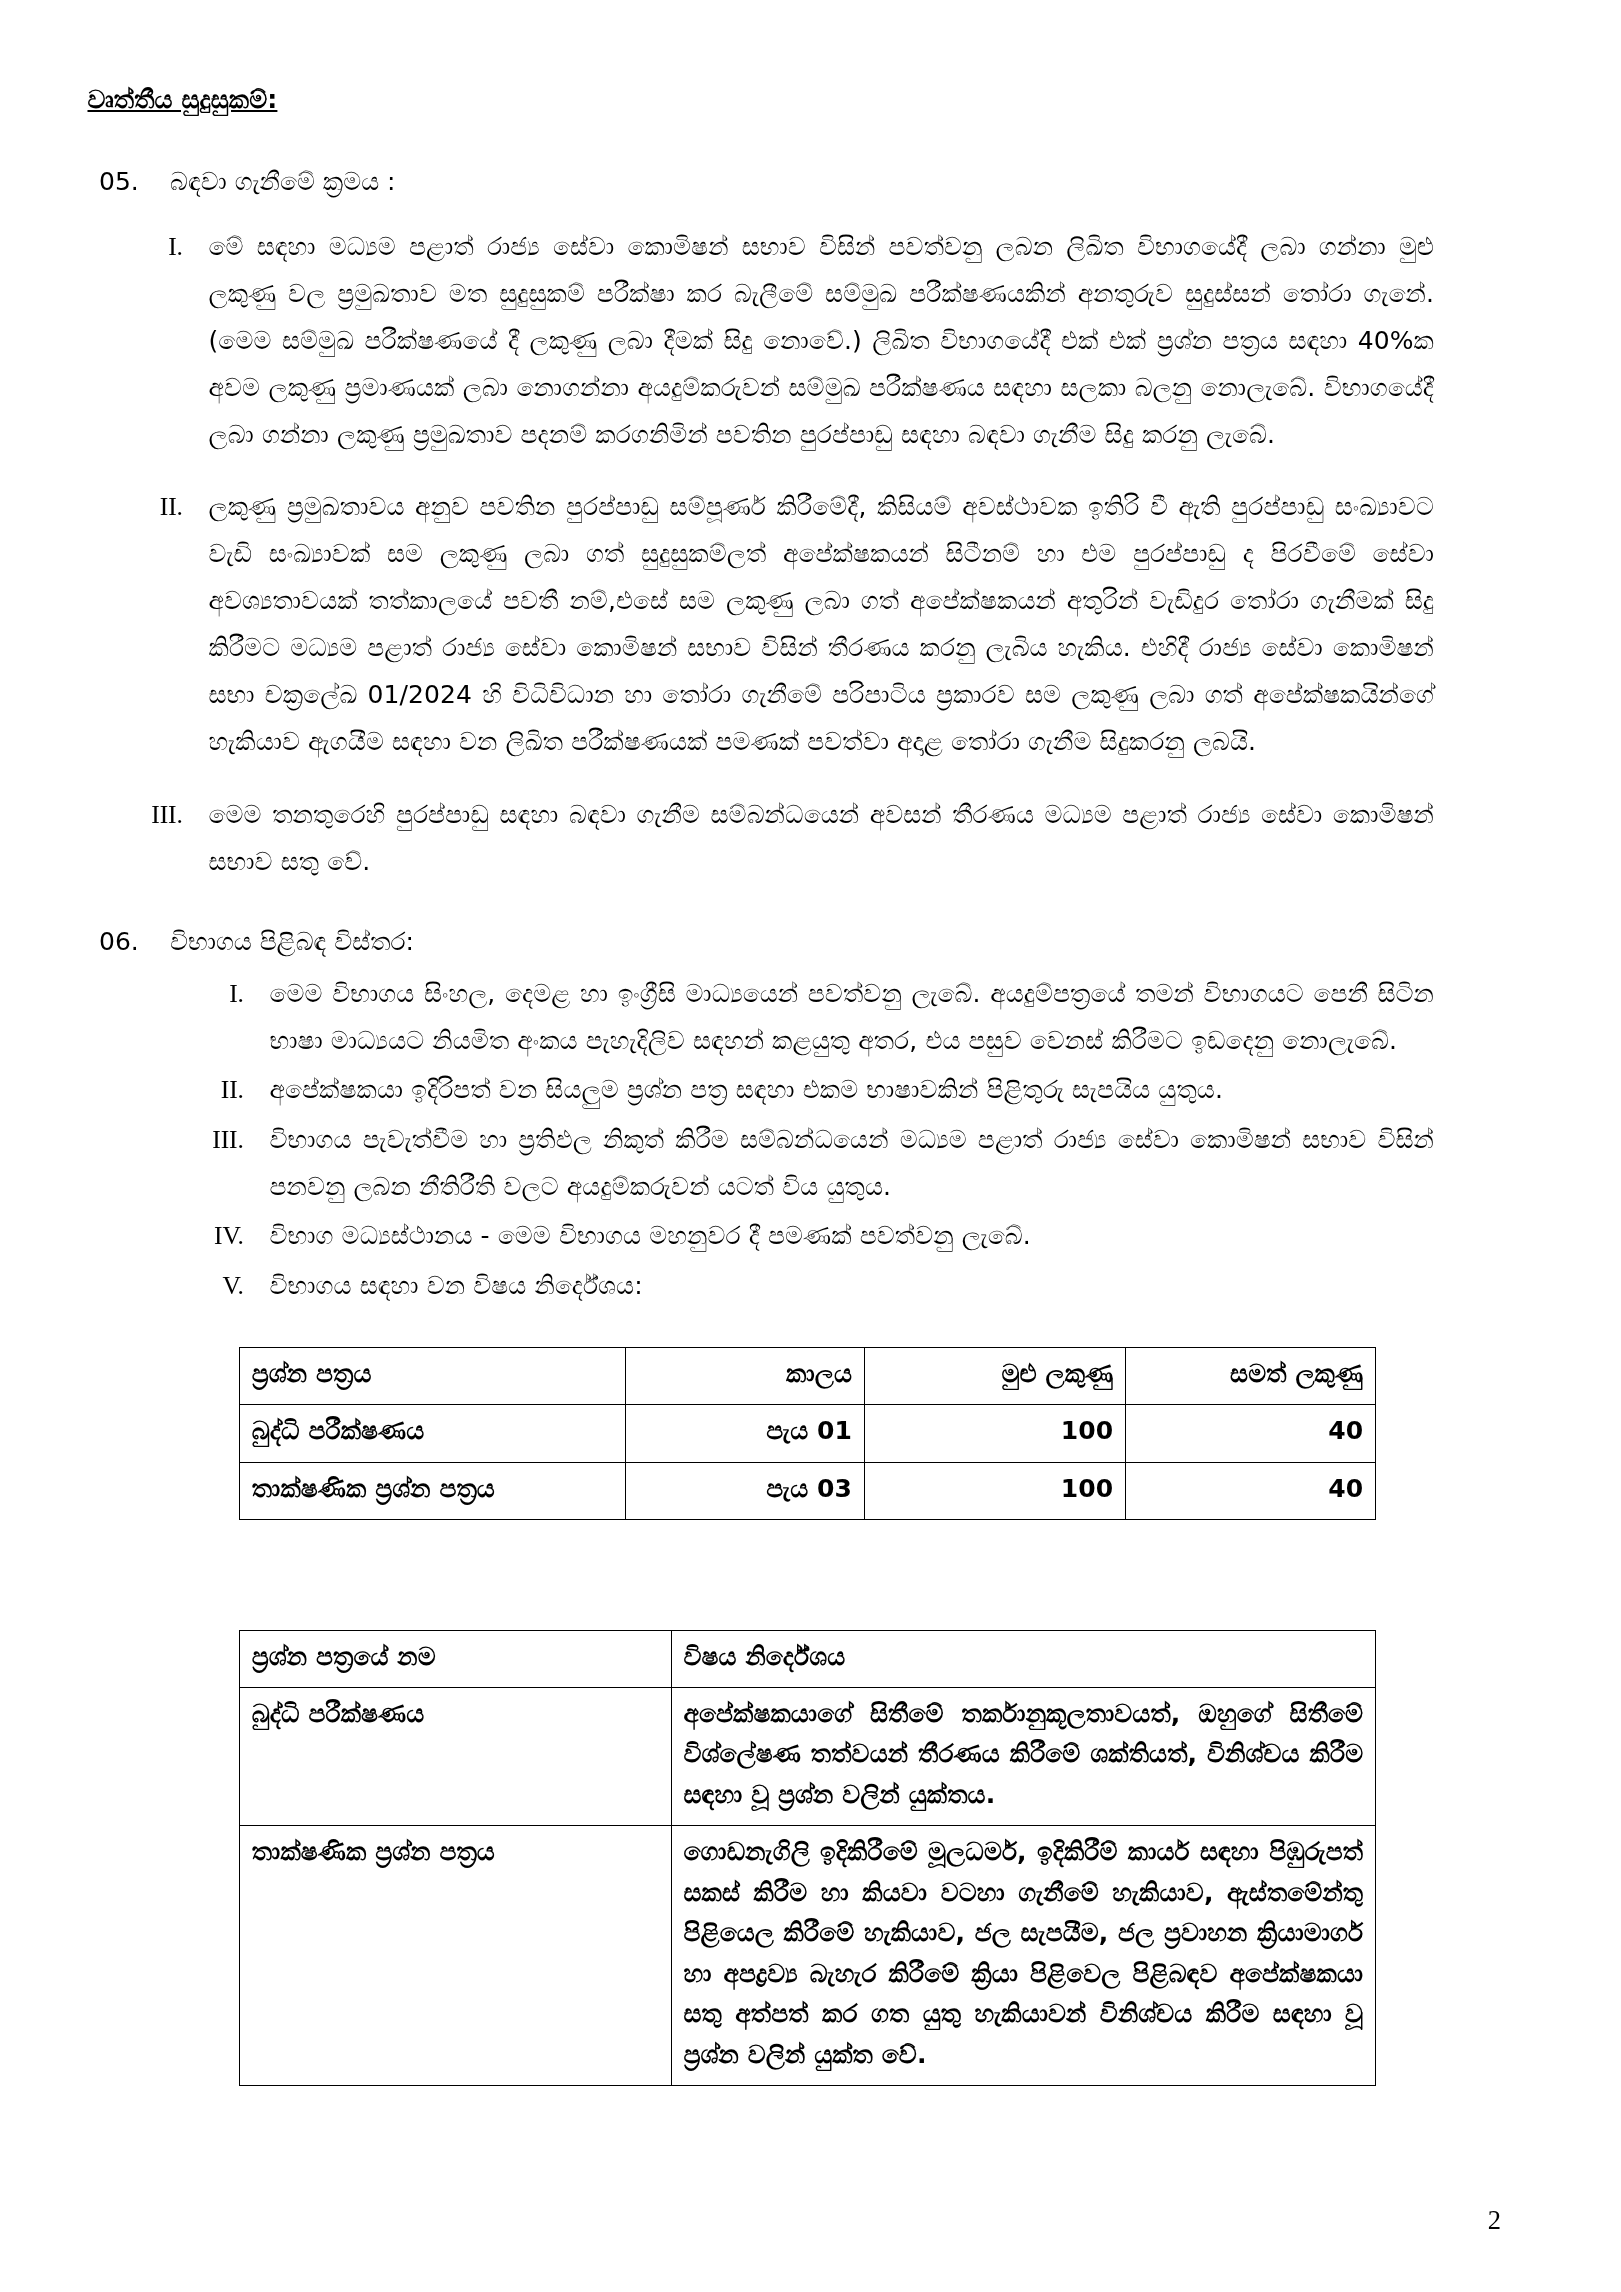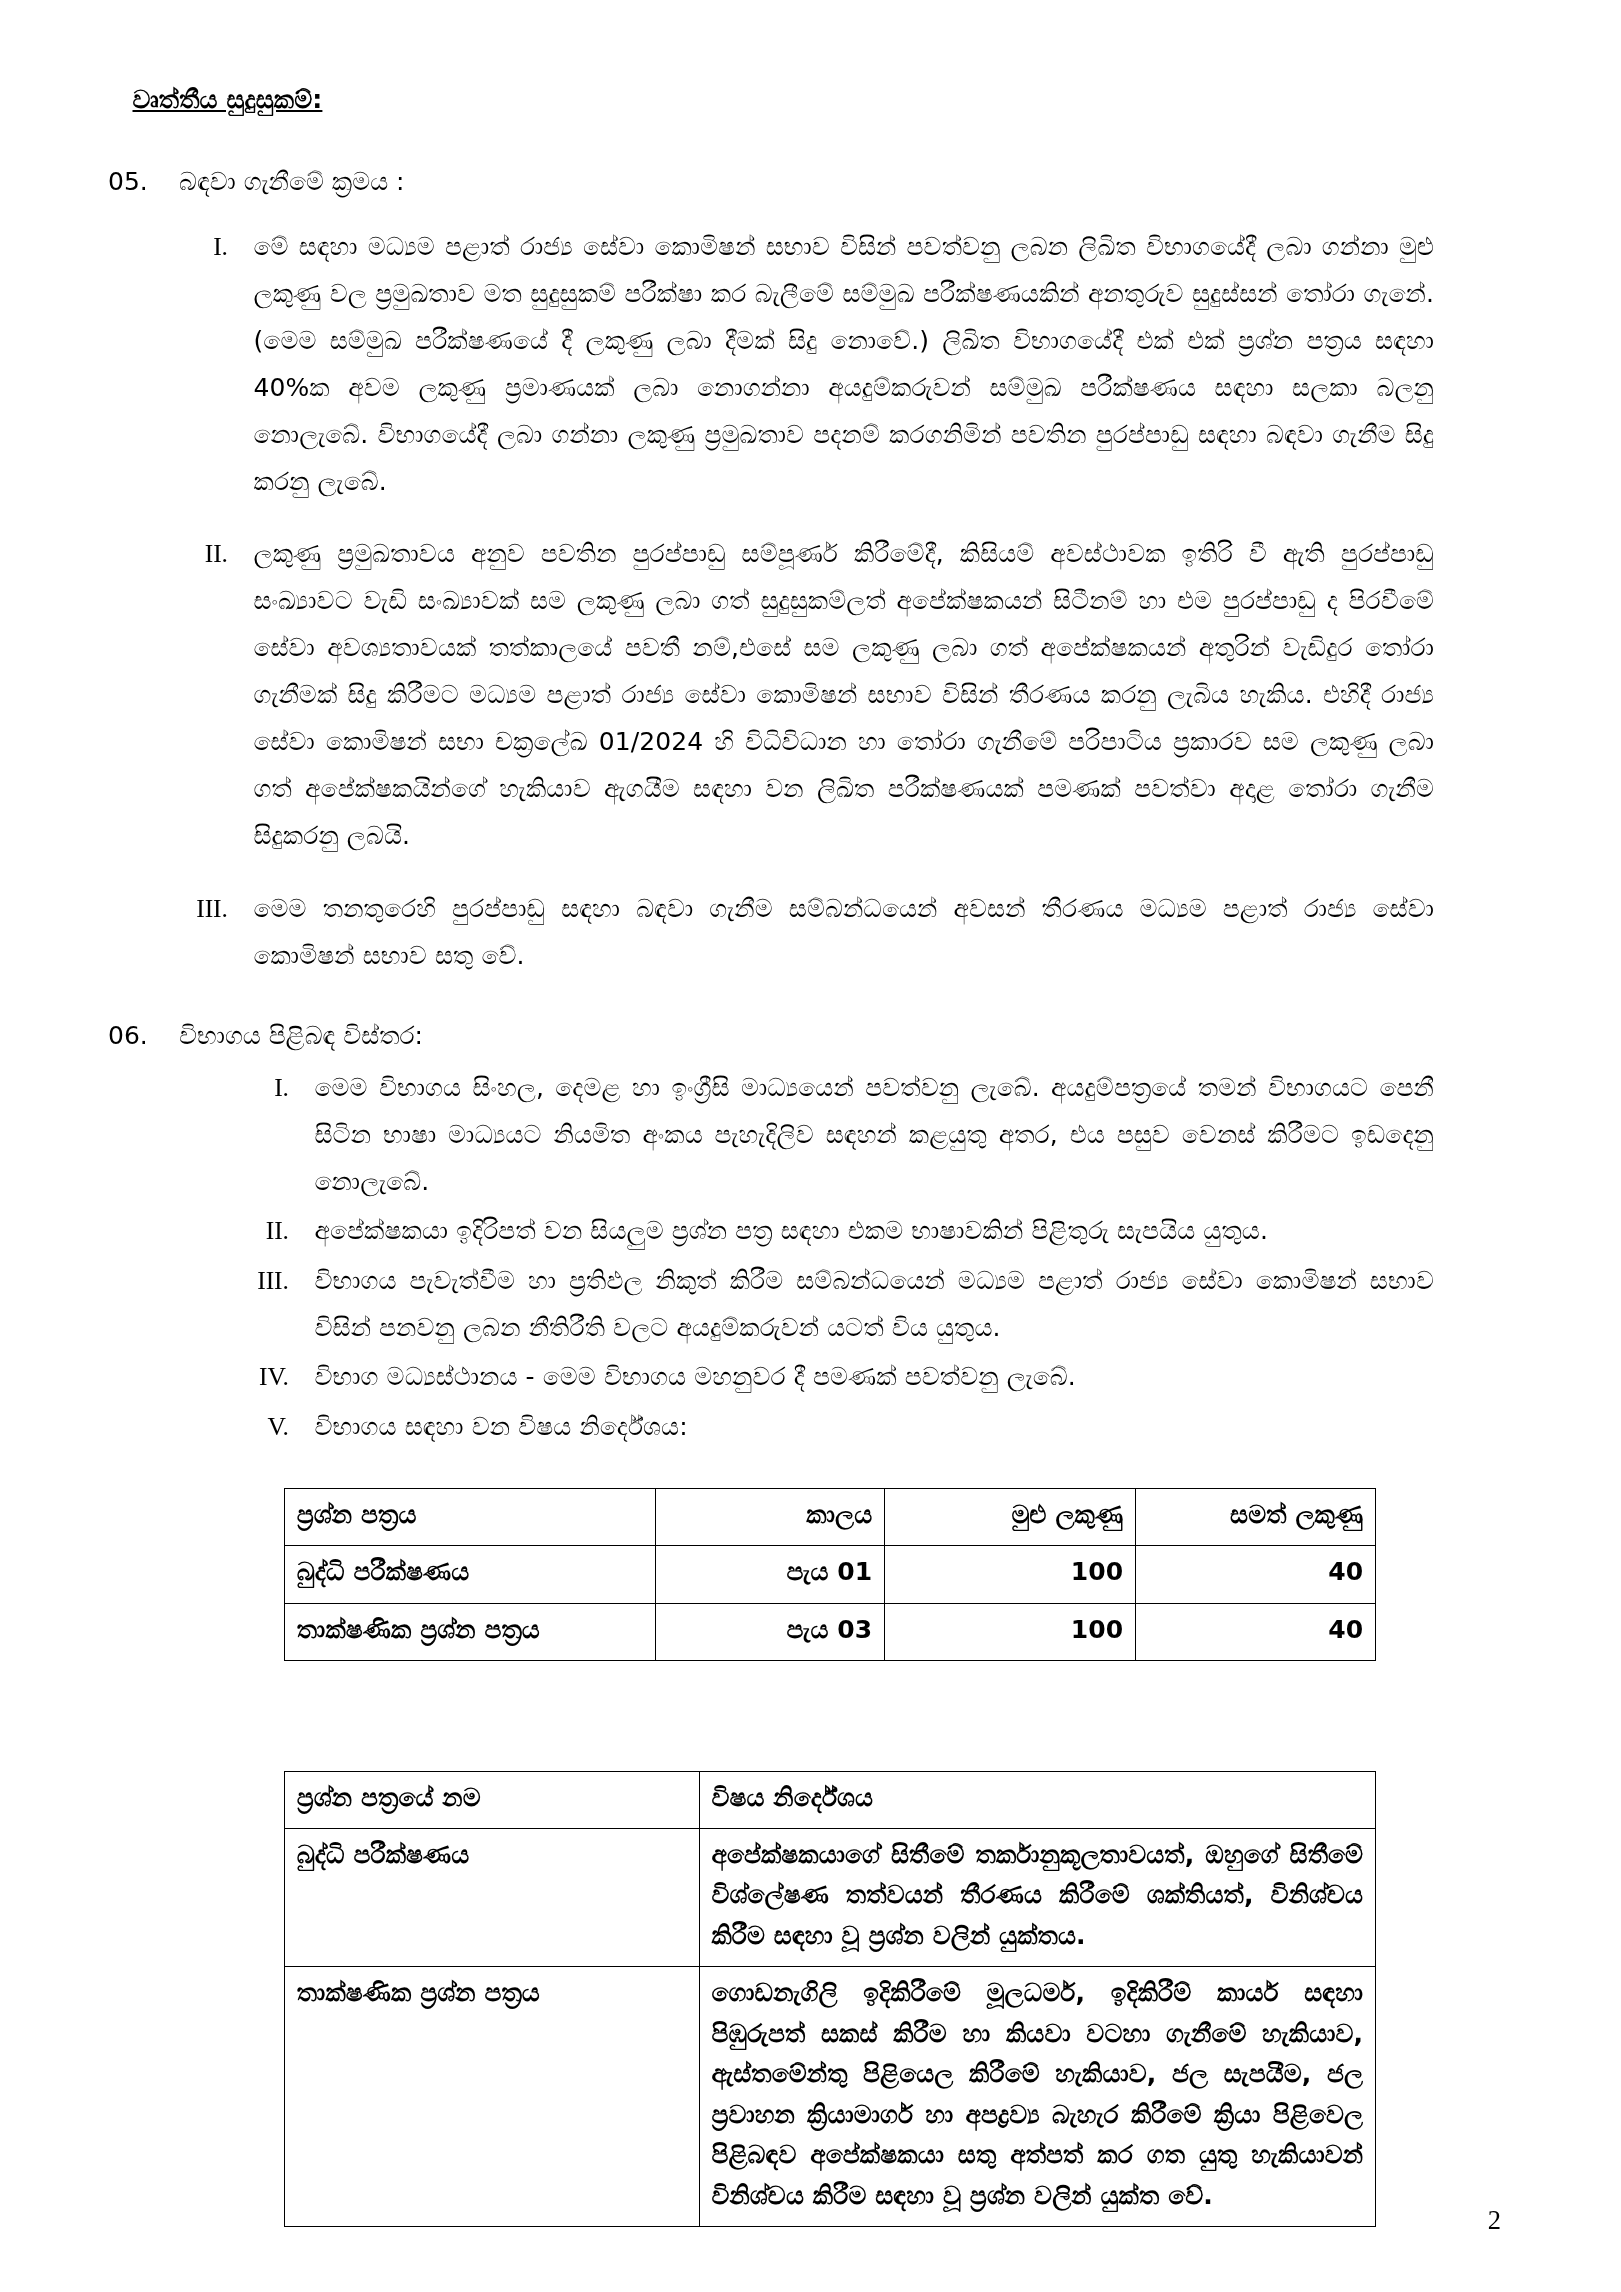--- a/index.html
+++ b/index.html
@@ -12,21 +12,21 @@
     width: 1621px;
     height: 2293px;
     position: relative;
     font-family: "DejaVu Sans", "Liberation Sans", sans-serif;
     color: #000000;
     overflow: hidden;
   }
   .page {
     position: absolute;
     inset: 0;
-    padding: 76px 118px 39px 108px;
+    padding: 76px 118px 39px 63px;
     box-sizing: border-box;
   }
 
   
   .si {
     font-family: "DejaVu Sans", "Liberation Sans", sans-serif;
     font-size: 25px;
     line-height: 1.88;
     text-align: justify;
     text-justify: inter-word;
@@ -47,20 +47,21 @@
   
   .section {
     display: flex;
     margin-top: 33px;
   }
   .section-num {
     flex: 0 0 auto;
     width: 71px;
     font-size: 25px;
     line-height: 1.88;
+    margin-left: 36px;
   }
   .section-title {
     font-size: 25px;
     line-height: 1.88;
   }
 
   
   .roman-list {
     margin: 17.6px 0 0 0;
     padding: 0;

